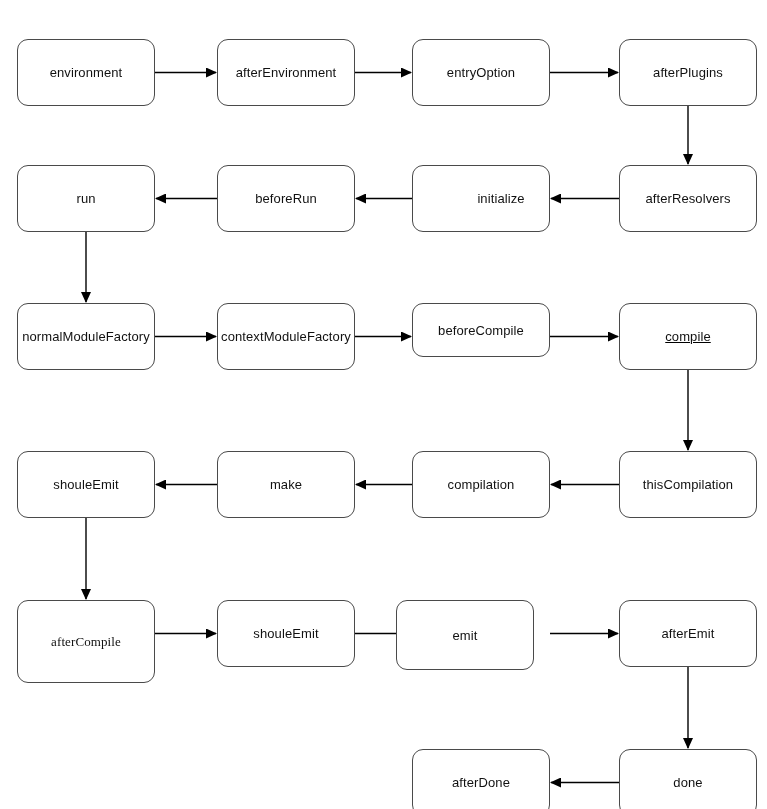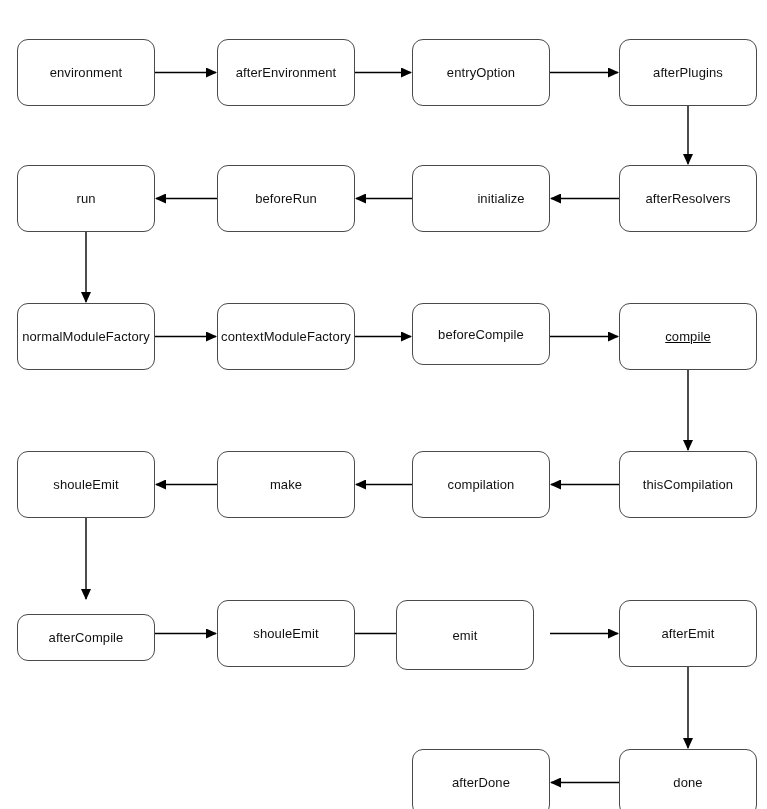--- a/index.html
+++ b/index.html
@@ -109,39 +109,39 @@
       </div>
       <div class="node" style="left: 17px; top: 145px; width: 138px; height: 67px;">
         <span>run</span>
       </div>
       <div class="node" style="left: 17px; top: 283px; width: 138px; height: 67px;">
         <span>normalModuleFactory</span>
       </div>
       <div class="node" style="left: 217px; top: 283px; width: 138px; height: 67px;">
         <span>contextModuleFactory</span>
       </div>
-      <div class="node" style="left: 412px; top: 283px; width: 138px; height: 62px;">
+      <div class="node" style="left: 412px; top: 283px; width: 138px; height: 54px;">
         <span>beforeCompile</span>
       </div>
       <div class="node" style="left: 619px; top: 283px; width: 138px; height: 67px; text-decoration: underline;">
         <span>compile</span>
       </div>
       <div class="node" style="left: 619px; top: 431px; width: 138px; height: 67px;">
         <span>thisCompilation</span>
       </div>
       <div class="node" style="left: 412px; top: 431px; width: 138px; height: 67px;">
         <span>compilation</span>
       </div>
       <div class="node" style="left: 217px; top: 431px; width: 138px; height: 67px;">
         <span>make</span>
       </div>
       <div class="node" style="left: 17px; top: 431px; width: 138px; height: 67px;">
         <span>shouleEmit</span>
       </div>
-      <div class="node" style="left: 17px; top: 594px; width: 138px; height: 47px;">
+      <div class="node" style="left: 17px; top: 580px; width: 138px; height: 83px; font-family: Liberation Serif, serif;">
         <span>afterCompile</span>
       </div>
       <div class="node" style="left: 217px; top: 580px; width: 138px; height: 67px;">
         <span>shouleEmit</span>
       </div>
       <div class="node" style="left: 396px; top: 580px; width: 138px; height: 70px;">
         <span>emit</span>
       </div>
       <div class="node" style="left: 619px; top: 580px; width: 138px; height: 67px;">
         <span>afterEmit</span>

